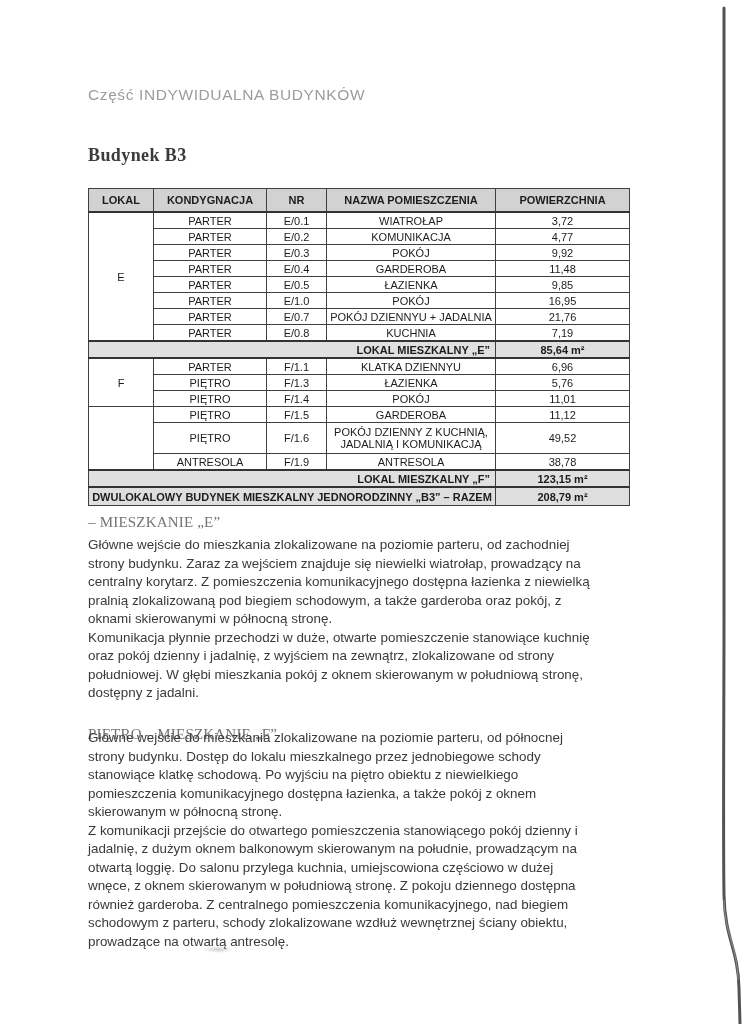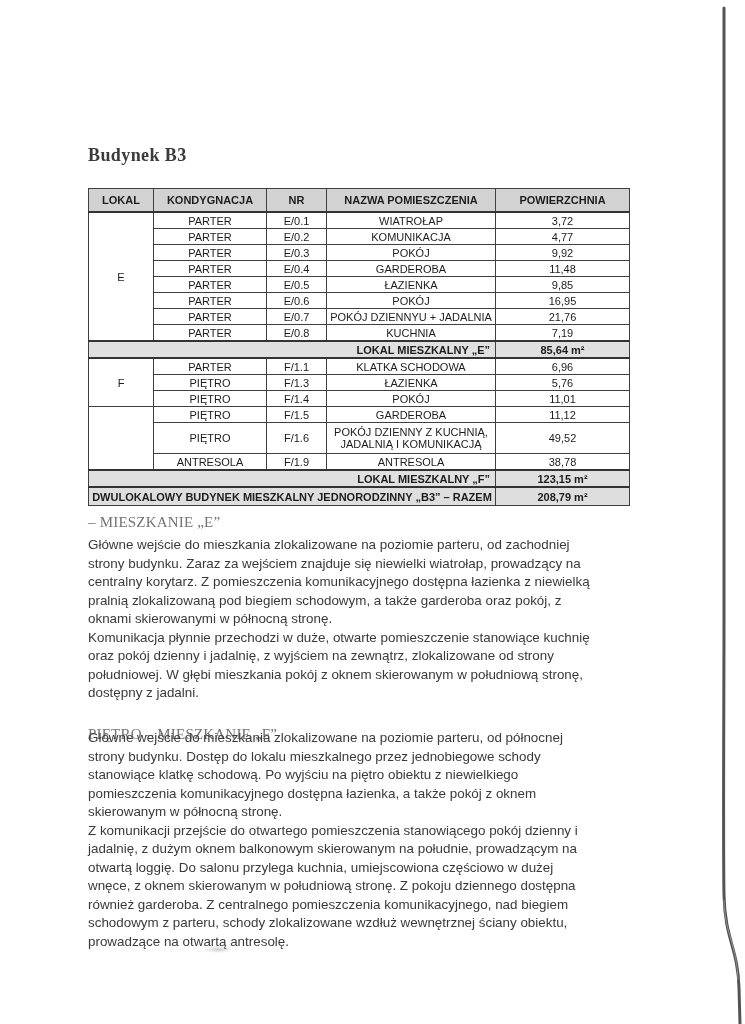--- a/index.html
+++ b/index.html
@@ -77,20 +77,21 @@
   .smudge{
     position:absolute;left:203px;top:946px;width:30px;height:7px;
     background:radial-gradient(closest-side, rgba(125,125,125,.38), rgba(125,125,125,0));
   }
 </style>
 </head>
 <body>
 
 <div class="page">
 
+  <div class="doc-title">Część INDYWIDUALNA BUDYNKÓW</div>
   <div class="doc-subtitle">Budynek B3</div>
 
   <table class="doc-table">
     <colgroup>
       <col style="width:65px">
         <col style="width:113px">
         <col style="width:60px">
         <col style="width:169px">
         <col style="width:134px">
     </colgroup>
@@ -130,21 +131,21 @@
         <td>11,48</td>
       </tr>
       <tr>
         <td>PARTER</td>
         <td>E/0.5</td>
         <td class="nazwa">ŁAZIENKA</td>
         <td>9,85</td>
       </tr>
       <tr>
         <td>PARTER</td>
-        <td>E/0.6</td>
+        <td>E/1.0</td>
         <td class="nazwa">POKÓJ</td>
         <td>16,95</td>
       </tr>
       <tr>
         <td>PARTER</td>
         <td>E/0.7</td>
         <td class="nazwa">POKÓJ DZIENNYU + JADALNIA</td>
         <td>21,76</td>
       </tr>
       <tr>
@@ -154,21 +155,21 @@
         <td>7,19</td>
       </tr>
       <tr class="sumrow">
         <td colspan="4" class="sumlabel">LOKAL MIESZKALNY „E”</td>
         <td>85,64 m²</td>
       </tr>
       <tr>
         <td rowspan="3">F</td>
         <td>PARTER</td>
         <td>F/1.1</td>
-        <td class="nazwa">KLATKA SCHODOWA</td>
+        <td class="nazwa">KLATKA DZIENNYU</td>
         <td>6,96</td>
       </tr>
       <tr>
         <td>PIĘTRO</td>
         <td>F/1.3</td>
         <td class="nazwa">ŁAZIENKA</td>
         <td>5,76</td>
       </tr>
       <tr>
         <td>PIĘTRO</td>

